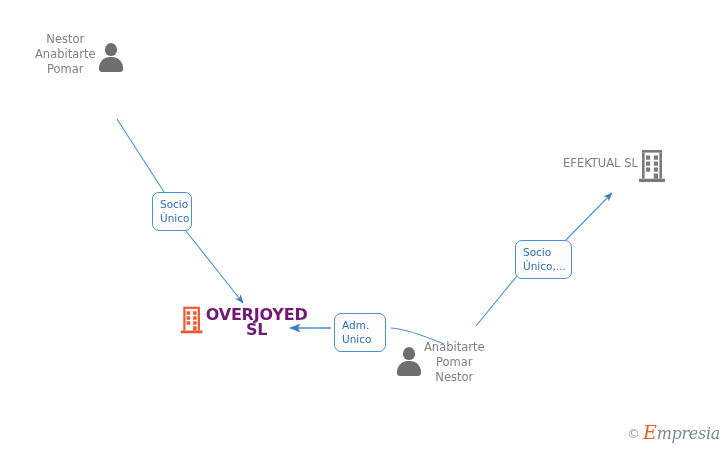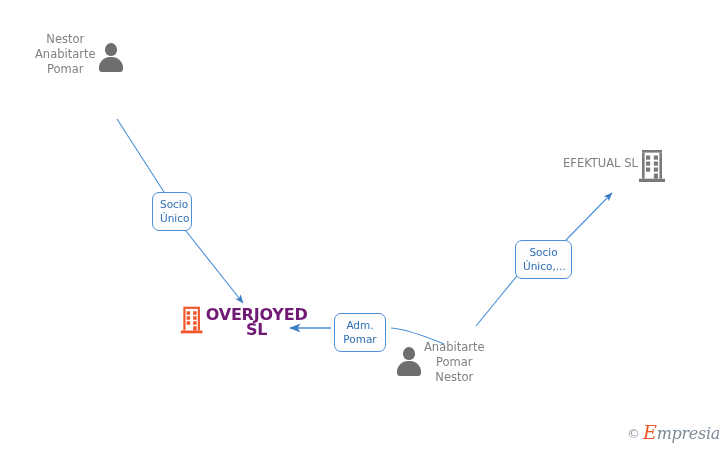--- a/index.html
+++ b/index.html
@@ -81,21 +81,21 @@
   
   .rel-chip {
     position: absolute;
     background: #fdfdfd;
     border: 1px solid #4a90d9;
     border-radius: 7px;
     color: #2f6fb5;
     font-size: 10.5px;
     line-height: 14px;
     padding: 4px 7px 5px 7px;
-    text-align: center;
+    text-align: left;
     white-space: pre-line;
     box-sizing: border-box;
   }
 
   
   #watermark {
     position: absolute;
     right: 8px;
     bottom: 6px;
     display: flex;
@@ -204,21 +204,21 @@
     </div>
     <div class="node-label label-below">Anabitarte
 Pomar
 Nestor</div>
   </div>
 
   <div class="rel-chip" style="left:152px; top:192px; width:40px;">Socio
 Único</div>
 
   <div class="rel-chip" style="left:334px; top:313px; width:52px;">Adm.
-Pomar</div>
+Unico</div>
 
   <div class="rel-chip" style="left:515px; top:240px; width:57px;">Socio
 Único,...</div>
 
   <div id="watermark">
     <span class="copy">©</span>
     <span class="brand"><span class="cap">E</span><span>mpresia</span></span>
   </div>
 
 </div>

